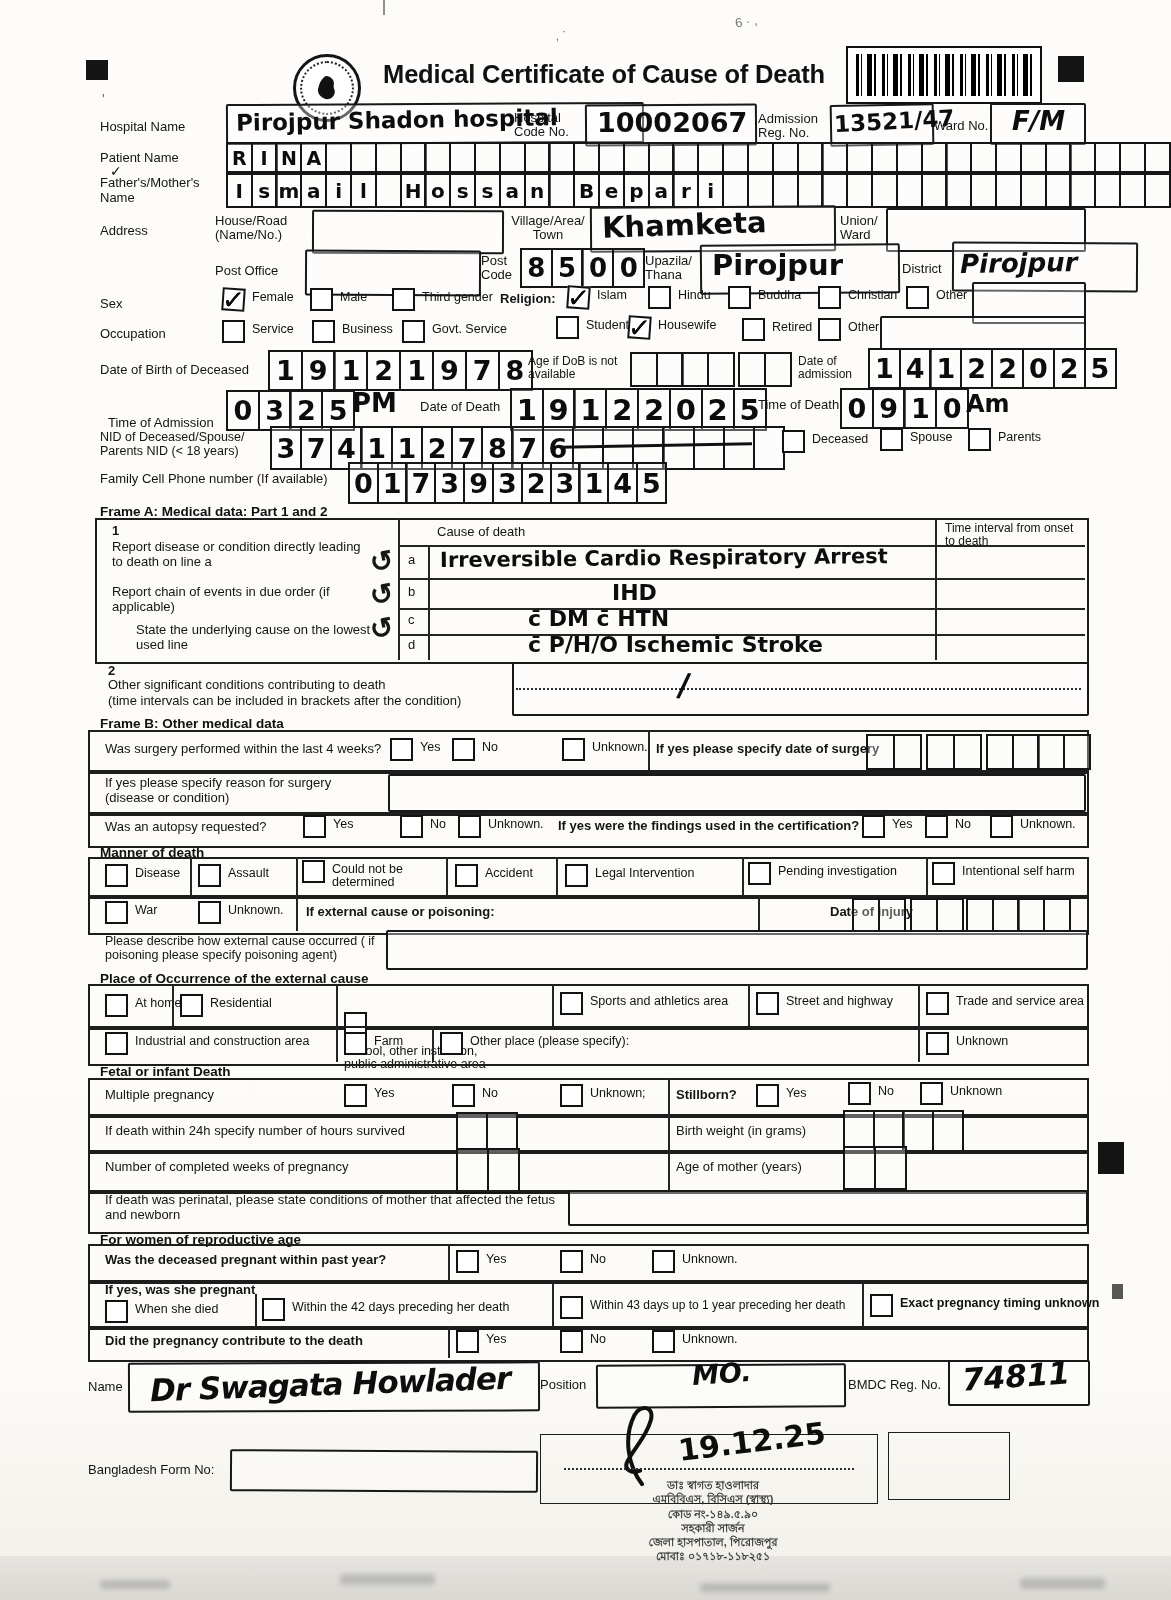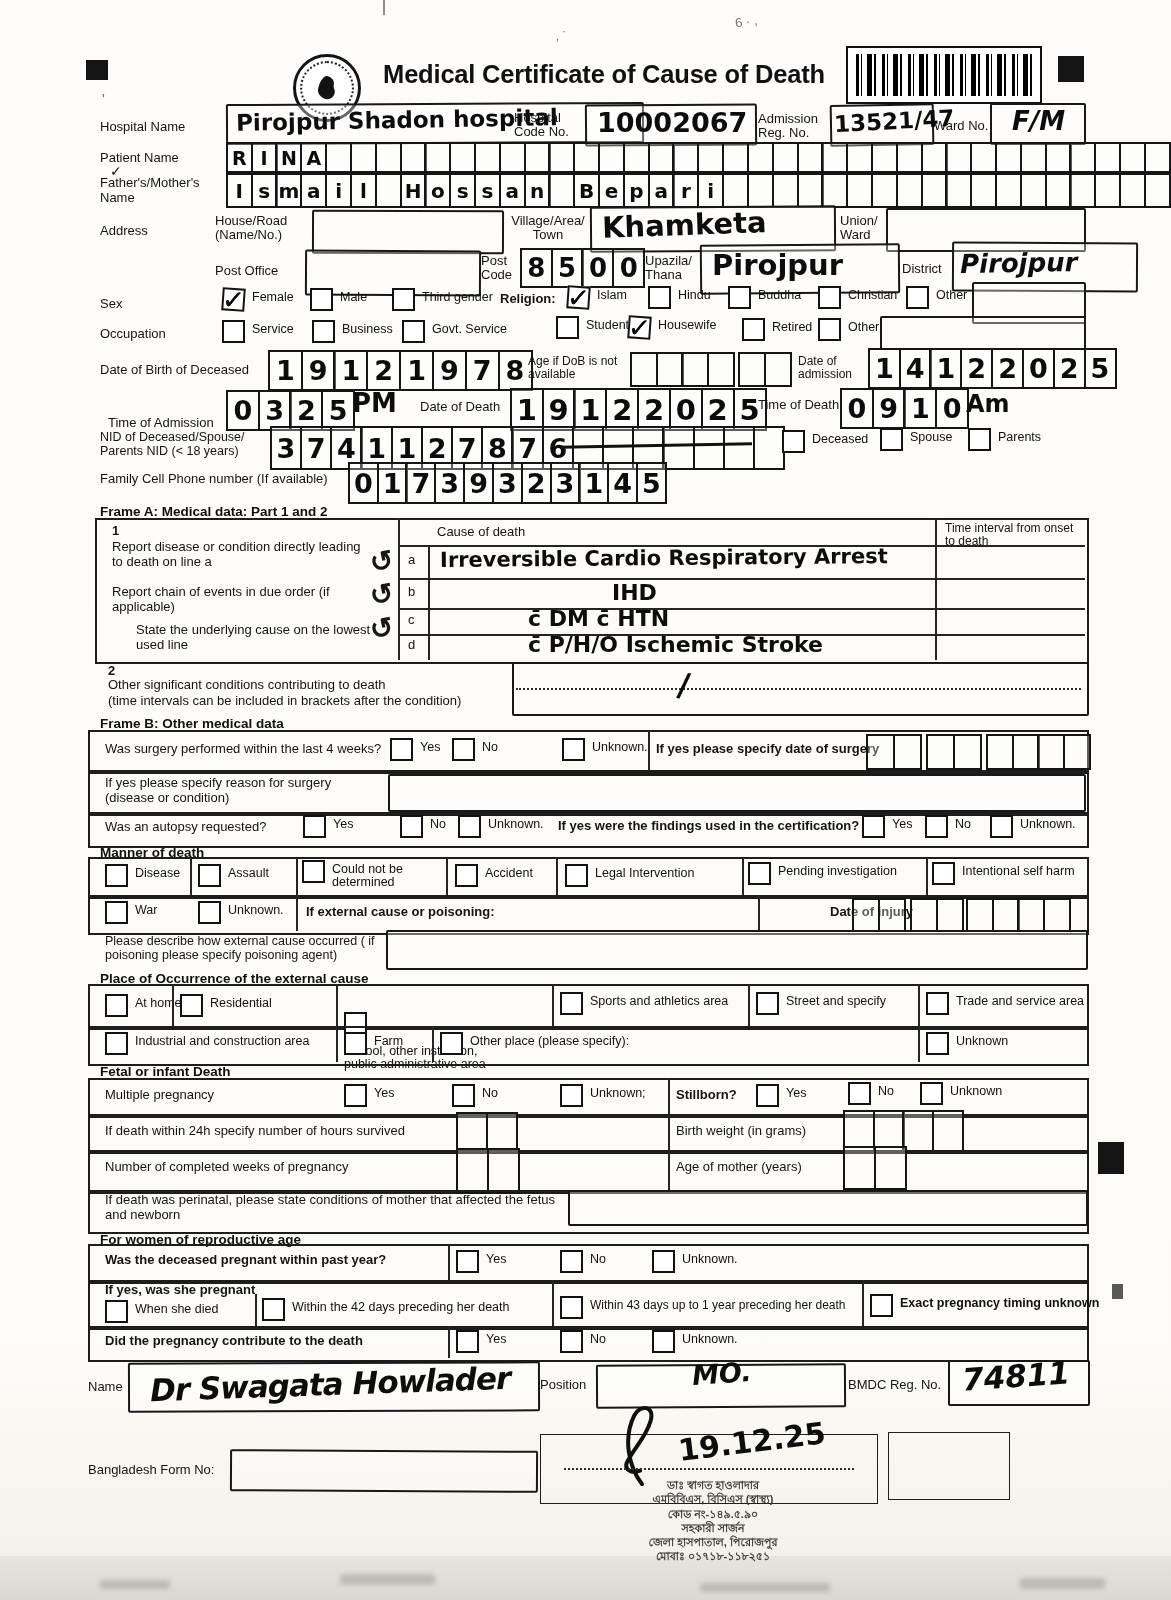--- a/index.html
+++ b/index.html
@@ -553,21 +553,21 @@
   <span class="opt" style="left:344px;top:1012px;width:196px;flex-direction:column;">
       <span class="cb"></span>
       <span class="olab" style="width:168px;">School, other institution, public administrative area</span>
     </span>
   <span class="opt" style="left:560px;top:992px;">
       <span class="cb"></span>
       <span class="olab">Sports and athletics area</span>
     </span>
   <span class="opt" style="left:756px;top:992px;">
       <span class="cb"></span>
-      <span class="olab">Street and specify</span>
+      <span class="olab">Street and highway</span>
     </span>
   <span class="opt" style="left:926px;top:992px;">
       <span class="cb"></span>
       <span class="olab">Trade and service area</span>
     </span>
   <div class="vl" style="left:172px;top:984px;height:42px;"></div>
   <div class="vl" style="left:336px;top:984px;height:42px;"></div>
   <div class="vl" style="left:552px;top:984px;height:42px;"></div>
   <div class="vl" style="left:748px;top:984px;height:42px;"></div>
   <div class="vl" style="left:918px;top:984px;height:42px;"></div>

